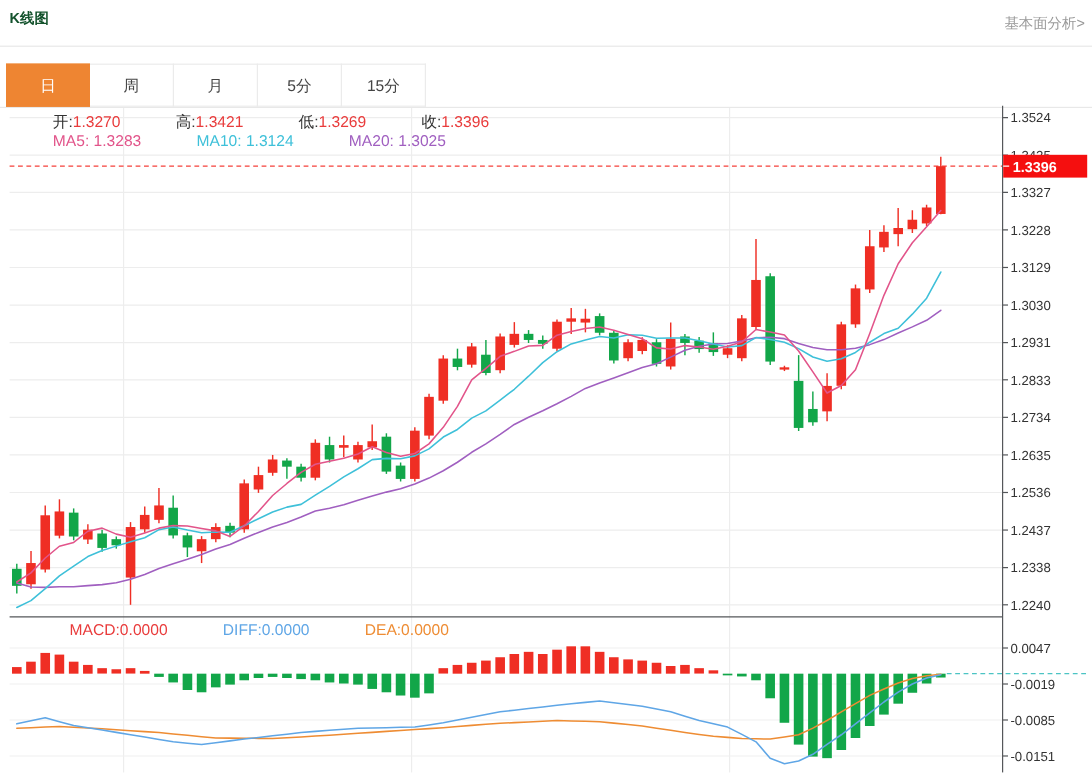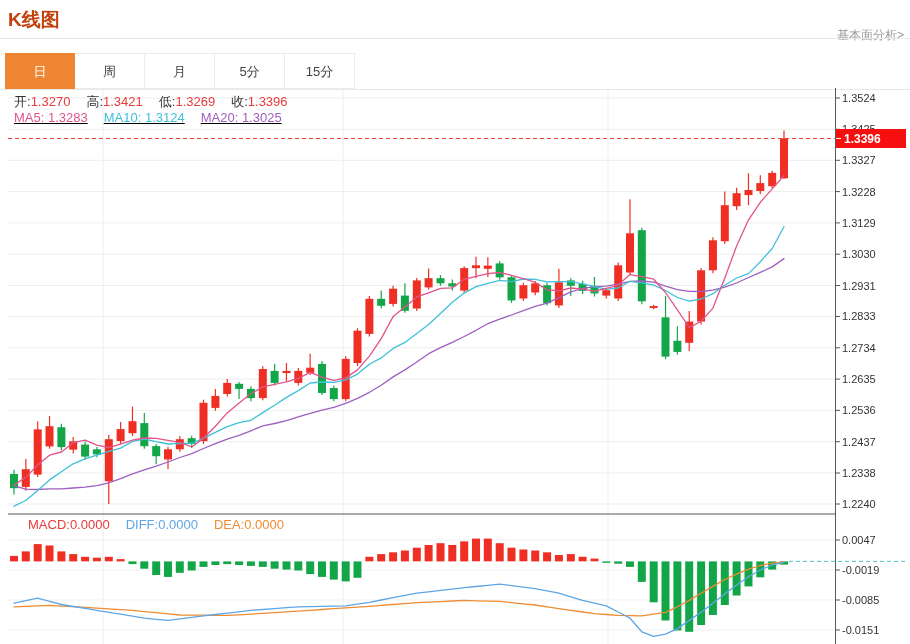--- a/index.html
+++ b/index.html
@@ -1,30 +1,30 @@
 <!DOCTYPE html>
 <html><head>
 <meta charset="utf-8">
 <style>
   html,body{margin:0;padding:0;background:#fff;}
   body{width:910px;height:644px;position:relative;overflow:hidden;font-family:"Liberation Sans",sans-serif;}
-  .header-title{position:absolute;left:8px;top:7px;font-size:19px;font-weight:bold;color:#c2410c;}
-  .header-link{position:absolute;right:6px;top:27px;font-size:12px;color:#999;cursor:pointer;}
+  .header-title{position:absolute;left:8px;top:7px;font-size:12px;font-weight:bold;color:#14532d;}
+  .header-link{position:absolute;right:6px;top:11px;font-size:12px;color:#999;cursor:pointer;}
   .header-divider{position:absolute;top:38px;left:0;width:910px;height:1px;background:#e8e8e8;}
   .tab-bar{position:absolute;top:53px;left:0;width:910px;height:37px;border-bottom:1px solid #e8e8e8;display:flex;padding-left:5px;box-sizing:border-box;}
   .tab{width:70px;height:36px;line-height:36px;text-align:center;font-size:13px;color:#444;
        border:1px solid #ebebeb;border-left:none;background:#fff;cursor:pointer;box-sizing:border-box;}
   .tab:first-child{border-left:1px solid #ebebeb;}
   .tab.active{background:#ee8532;border-color:#ee8532;color:#fff;}
   #chart{position:absolute;top:88px;left:0;width:846px;height:556px;}
   svg text{font-family:"Liberation Sans",sans-serif;}
   .info-row{position:absolute;font-size:13px;white-space:nowrap;z-index:5;}
-  .info-row .pair{margin-right:16px;}
+  .info-row .pair{margin-right:16px;margin-left:30px;}
   #ohlc-row{top:93px;left:14px;}
-  #ma-row{top:110px;left:14px;text-decoration:underline;}
+  #ma-row{top:110px;left:14px;}
   #macd-row{top:517px;left:28px;}
 </style>
 </head>
 <body>
 
 <div class="header-title">K线图</div>
 <div class="header-link">基本面分析&gt;</div>
 <div class="header-divider"></div>
 
 <div class="tab-bar">

